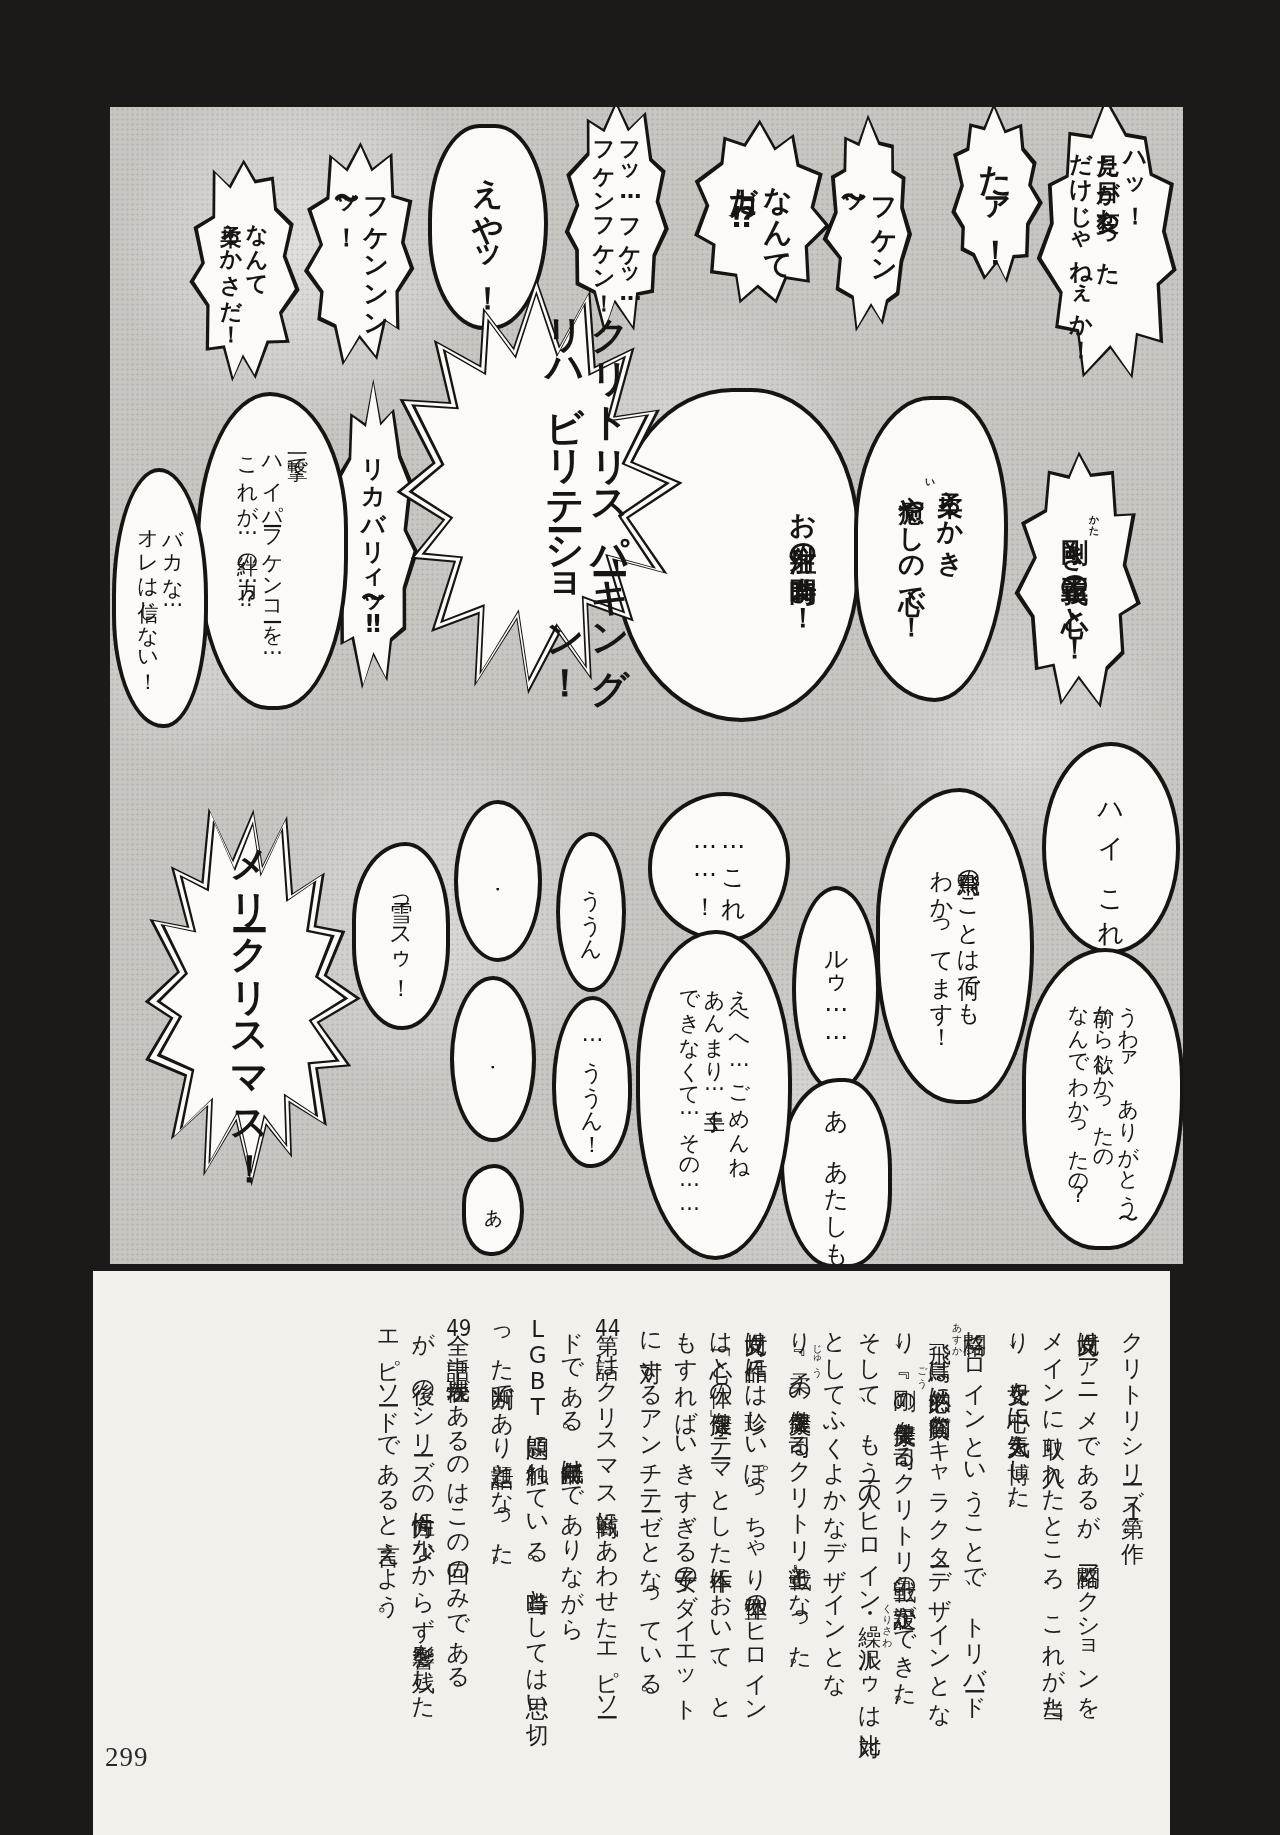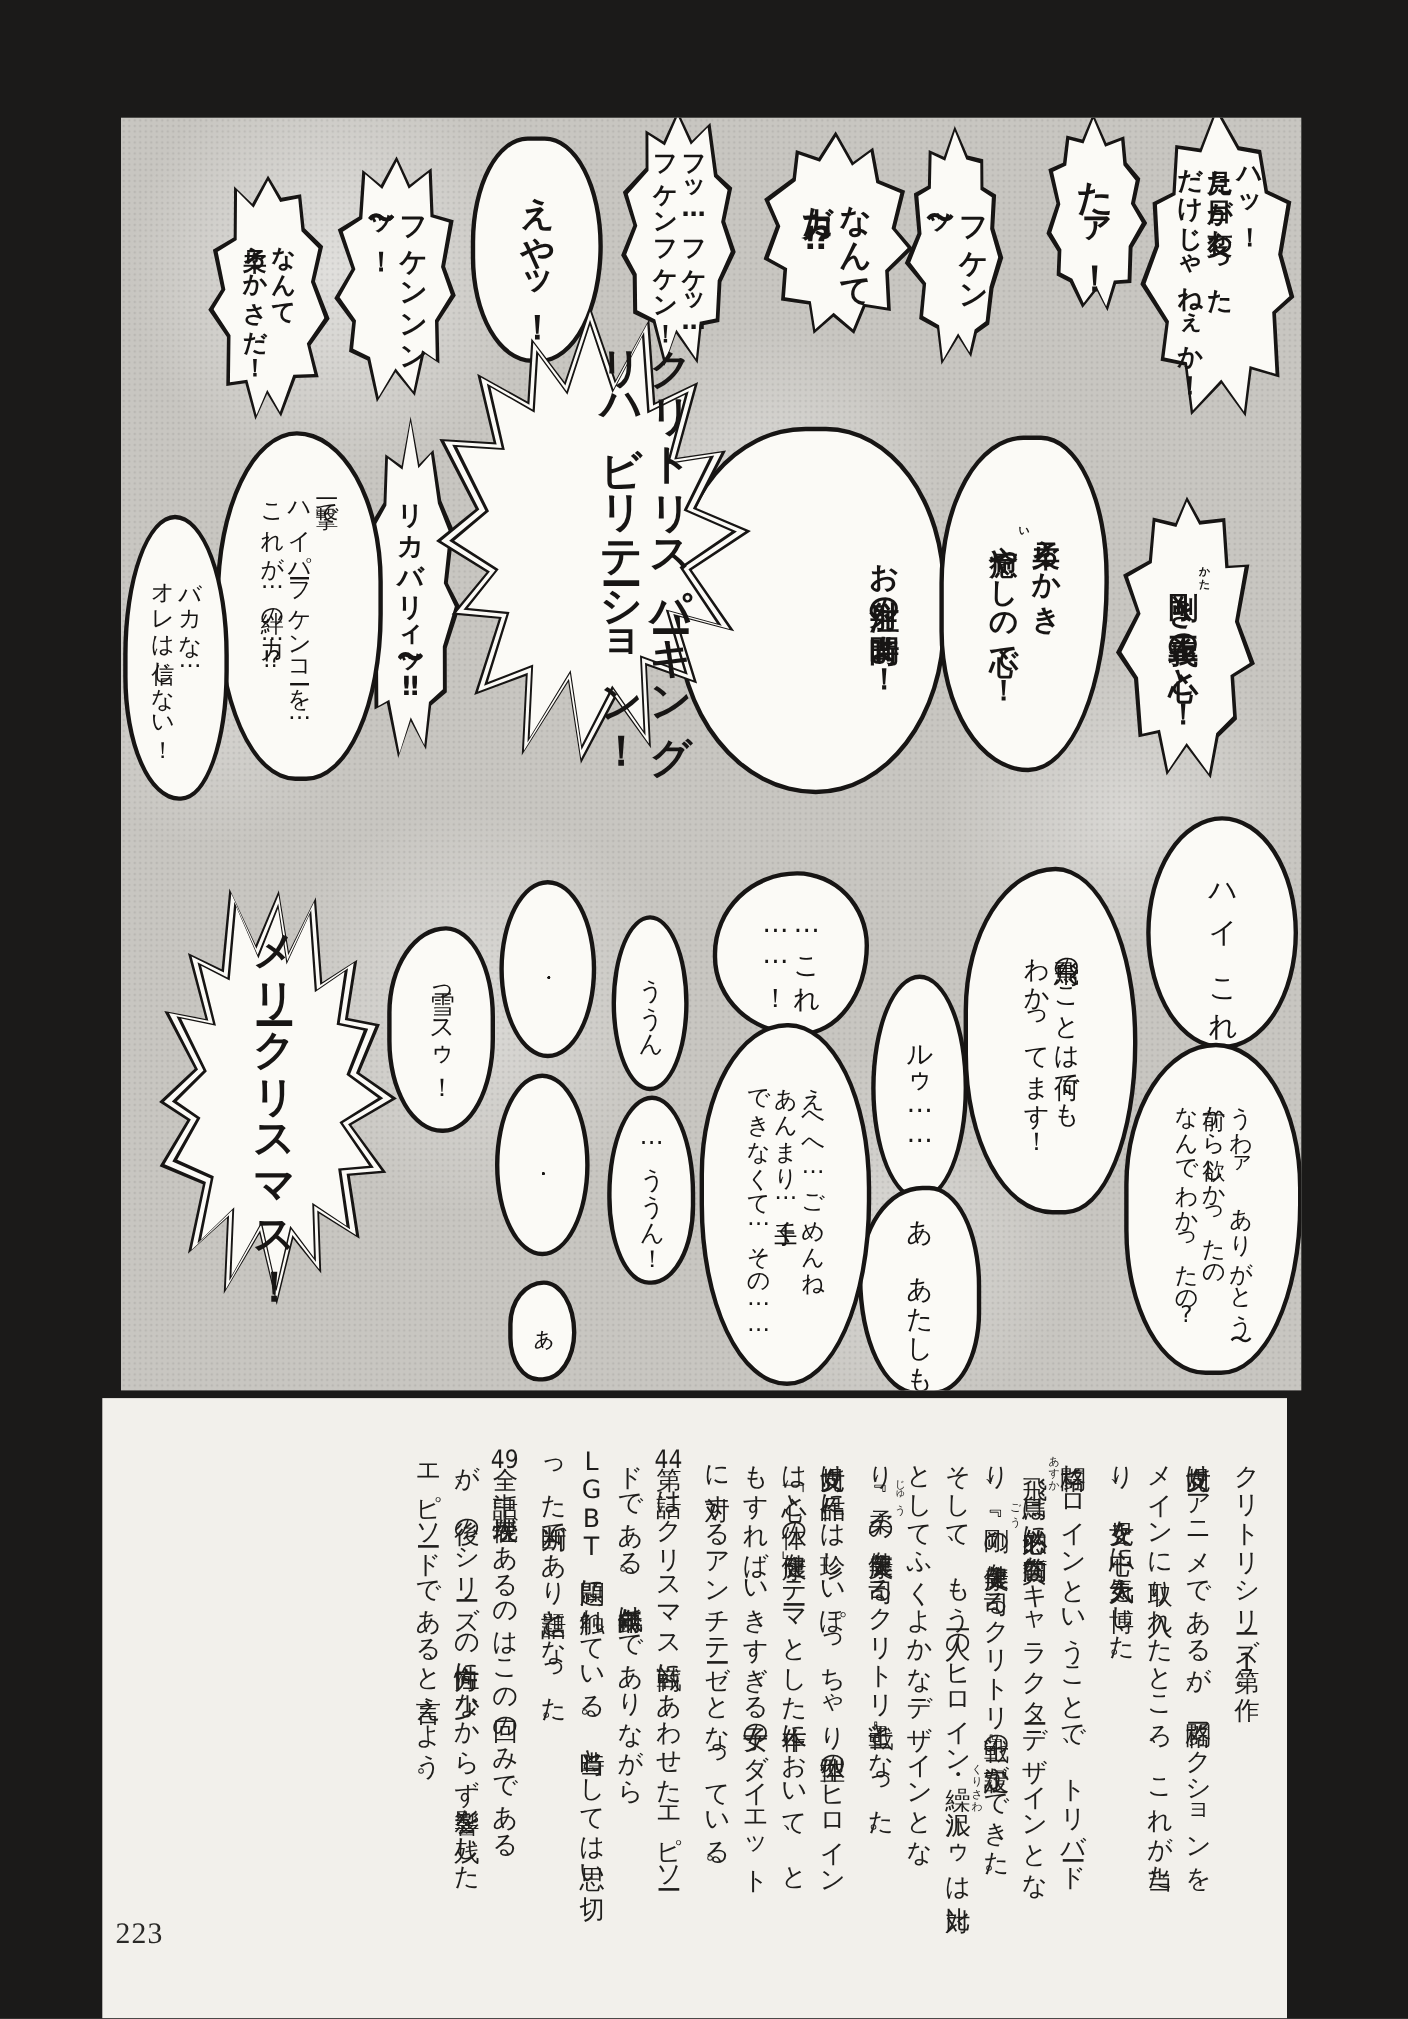--- a/index.html
+++ b/index.html
@@ -178,15 +178,15 @@
     </div>
   <div class="paper">
     <div class="commentary" id="commentary">
         <p>クリトリシリーズ第1作。</p>
         <p>女児向けアニメであるが、格闘アクションをメインに取り入れたところ、これが当たり、女児を中心に大人気を博した。</p>
         <p>格闘ヒロインということで、トリバード<ruby>飛鳥<rt>あすか</rt></ruby>は必然的に筋肉質なキャラクターデザインとなり、『<ruby>剛<rt>ごう</rt></ruby>の健康美を司るクリトリ戦士』の設定ができた。そして、もう一人のヒロイン・<ruby>繰沢<rt>くりさわ</rt></ruby>ルゥは対比としてふくよかなデザインとなり『<ruby>柔<rt>じゅう</rt></ruby>の健康美を司るクリトリ戦士』となった。</p>
         <p>女児向け作品には珍しいぽっちゃり体型のヒロインは「心と体の健康」をテーマとした本作において、ともすればいきすぎる女子のダイエットに対するアンチテーゼとなっている。</p>
         <p>第<span class="tcy">44</span>話はクリスマス商戦にあわせたエピソードである。低年齢向けでありながらLGBT問題に触れている。当時としては思い切った判断であり話題となった。</p>
         <p>全<span class="tcy">49</span>話中　性表現があるのはこの回のみであるが、後のシリーズの方向性に少なからず影響を残したエピソードであると言えよう。</p>
       </div>
-    <div class="pagenum">223</div>
+    <div class="pagenum">299</div>
   </div>
 </div>
 
 </body></html>

